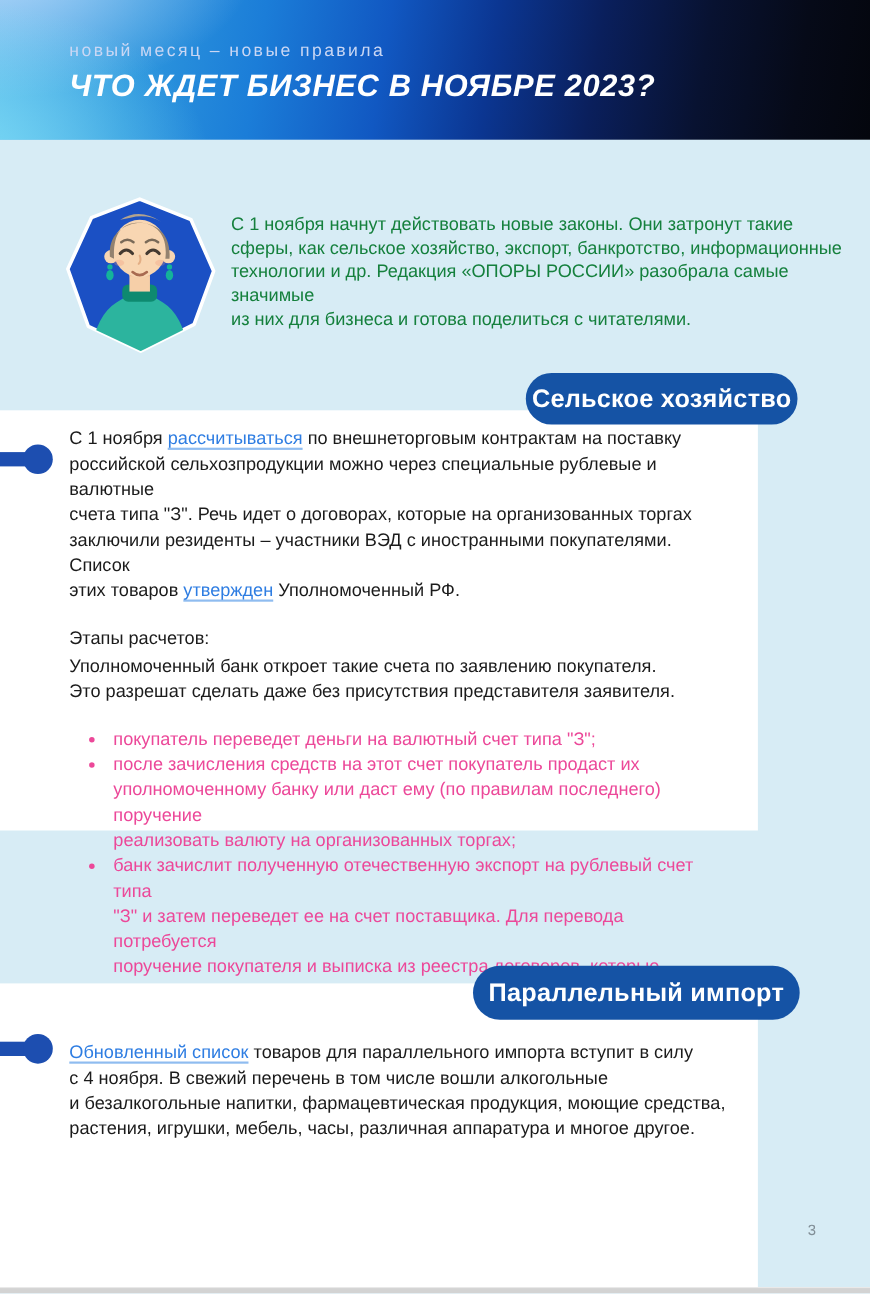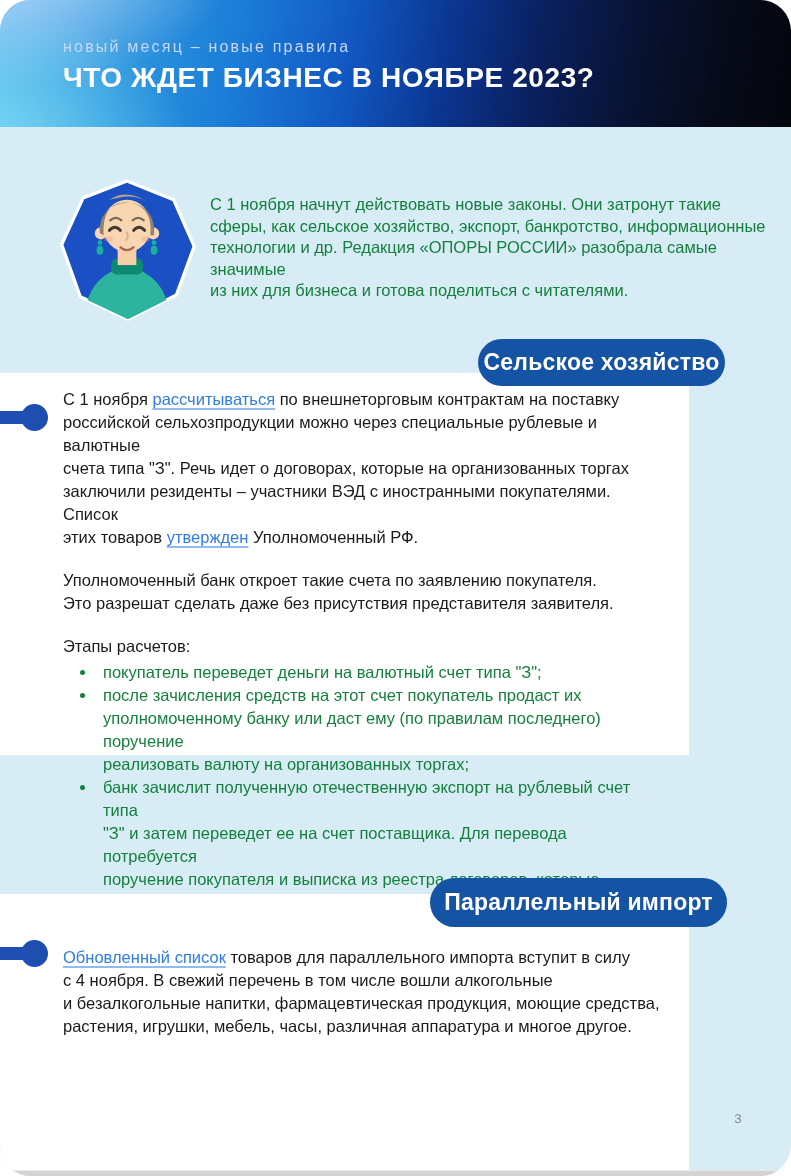--- a/index.html
+++ b/index.html
@@ -6,37 +6,37 @@
     --accent:#1553a5;
     --marker:#1d4eb0;
     --page-bg:#d7ecf5;
     --link:#2e7de2;
     --card-bg:#ffffff;
     --footer-text:#909090;
   }
   *{box-sizing:border-box;}
   html,body{margin:0;padding:0;}
   body{font-family:"Liberation Sans","DejaVu Sans",sans-serif;}
-  .page{position:relative;width:791px;height:1176px;overflow:hidden;background:var(--page-bg);border-radius:31px;}
+  .page{position:relative;width:791px;height:1176px;overflow:hidden;background:var(--page-bg);}
 
   
   .hero{
     position:absolute;left:0;top:0;width:791px;height:127px;
     background:
       radial-gradient(ellipse 360px 240px at -4% 118%, rgba(130,226,248,.85), rgba(130,226,248,0) 62%),
       radial-gradient(ellipse 420px 220px at 0% -25%, rgba(195,218,252,.85), rgba(195,218,252,0) 55%),
       linear-gradient(99deg,#57b5e8 0%,#2d96dd 16%,#1b7dd8 30%,#1158c2 44%,#0b3692 56%,#0a1f5c 68%,#081231 80%,#060a18 91%,#04060d 100%);
   }
   .kicker{
     position:absolute;left:63px;top:38px;
     font-size:16px;letter-spacing:2.2px;color:#cad7f4;
   }
   .hero-title{
     position:absolute;left:63px;top:62px;margin:0;
-    font-size:28px;font-weight:bold;letter-spacing:.6px;color:#ffffff;white-space:nowrap;
+    font-size:28px;font-weight:bold;letter-spacing:.6px;color:#ffffff;white-space:nowrap;font-style:italic;
   }
 
   
   .avatar{position:absolute;left:57px;top:176px;width:140px;height:152px;}
   .intro{
     position:absolute;left:210px;top:194px;width:565px;margin:0;
     font-size:16.5px;line-height:21.5px;color:#15803d;white-space:pre-line;
   }
 
   
@@ -50,21 +50,21 @@
 
   
   .card{position:absolute;left:0;width:689px;background:var(--card-bg);z-index:1;}
   .card-1{top:373px;height:382px;padding:15px 26px 0 63px;}
   .card-2{top:894px;height:276px;padding:52px 26px 0 63px;}
   .para{margin:0 0 20px 0;font-size:16.5px;line-height:23px;color:#1b1b1b;}
   .preline{white-space:pre-line;}
   .rich{white-space:pre-line;}
   .list-title{margin-bottom:3px;}
   .stages{margin:0;padding:0 0 0 34px;}
-  .stages li{font-size:16.5px;line-height:23px;color:#15803d;white-space:pre-line;padding-left:6px;}
+  .stages li{font-size:16.5px;line-height:23px;color:#ec4899;white-space:pre-line;padding-left:6px;}
   .inline-link{color:var(--link);text-decoration:underline;text-decoration-thickness:1.5px;text-underline-offset:3px;text-decoration-color:#8fbcf0;}
 
   
   .marker{position:absolute;left:0;z-index:2;width:50px;height:28px;}
   .marker .rod{position:absolute;left:0;top:7px;width:37px;height:13px;background:var(--marker);}
   .marker .dot{position:absolute;left:21px;top:0;width:27px;height:27px;border-radius:50%;background:var(--marker);}
   .marker-1{top:404px;}
   .marker-2{top:940px;}
 
   
@@ -133,23 +133,23 @@
 из них для бизнеса и готова поделиться с читателями.</p>
 
   <div class="badge badge-1">Сельское хозяйство</div>
 
   <section class="card card-1">
     <p class="para rich"><span>С 1 ноября </span><a class="inline-link" href="#">рассчитываться</a><span> по внешнеторговым контрактам на поставку
 российской сельхозпродукции можно через специальные рублевые и валютные
 счета типа "З". Речь идет о договорах, которые на организованных торгах
 заключили резиденты – участники ВЭД с иностранными покупателями. Список
 этих товаров </span><a class="inline-link" href="#">утвержден</a><span> Уполномоченный РФ.</span></p>
+    <p class="para list-title">Этапы расчетов:</p>
     <p class="para preline">Уполномоченный банк откроет такие счета по заявлению покупателя.
 Это разрешат сделать даже без присутствия представителя заявителя.</p>
-    <p class="para list-title">Этапы расчетов:</p>
     <ul class="stages">
       <li>покупатель переведет деньги на валютный счет типа "З";</li>
       <li>после зачисления средств на этот счет покупатель продаст их
 уполномоченному банку или даст ему (по правилам последнего) поручение
 реализовать валюту на организованных торгах;</li>
       <li>банк зачислит полученную отечественную экспорт на рублевый счет типа
 "З" и затем переведет ее на счет поставщика. Для перевода потребуется
 поручение покупателя и выписка из реестра договоров, которые
 заключили на организованных торгах.</li>
     </ul>

